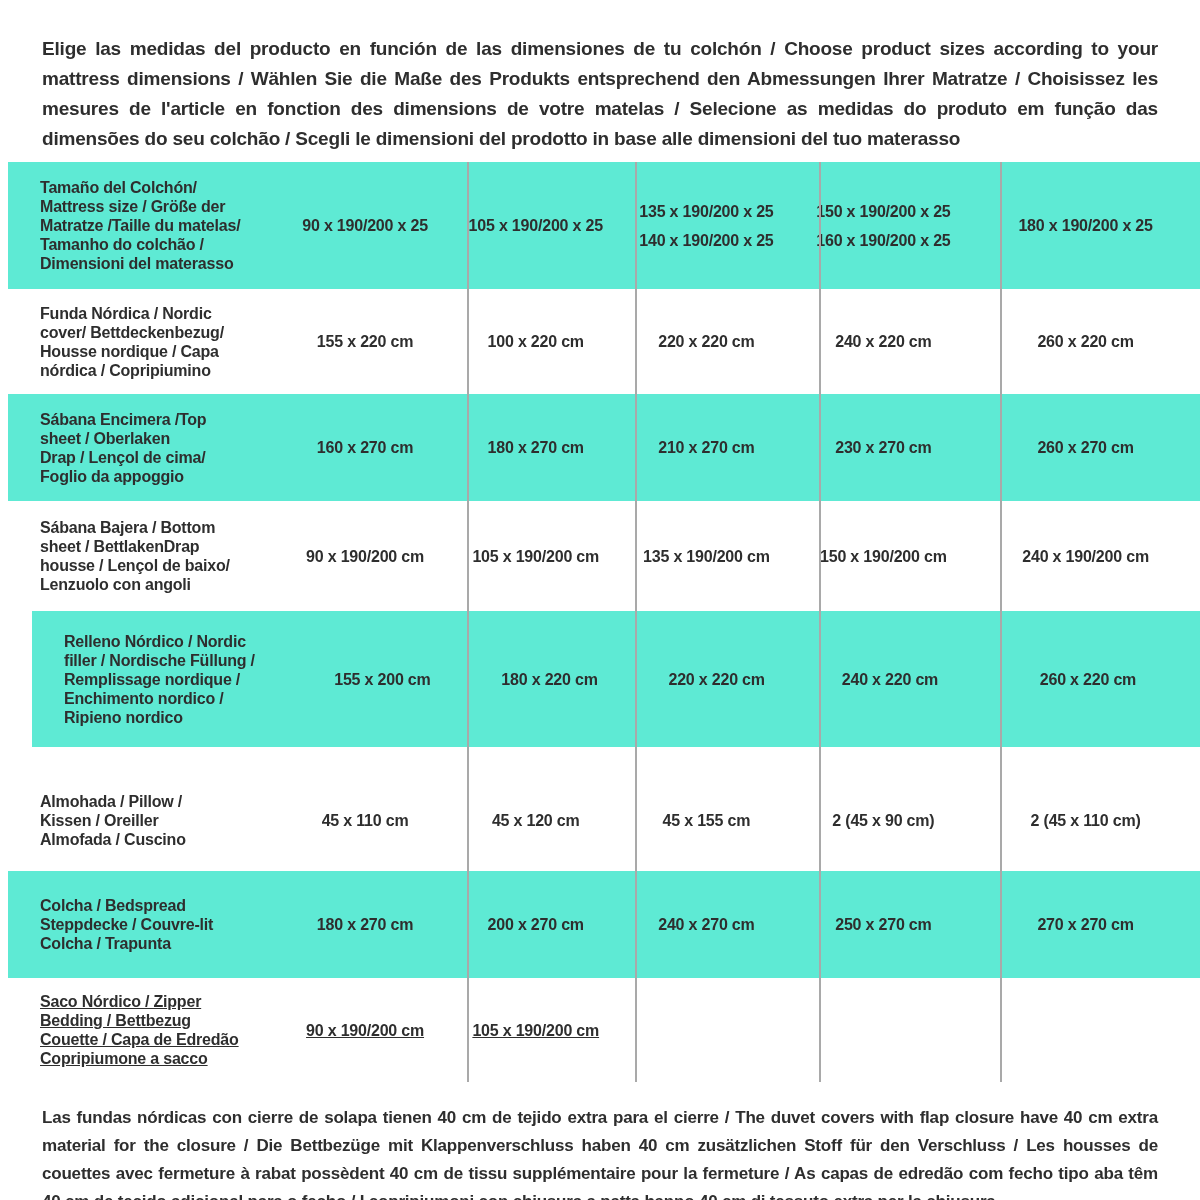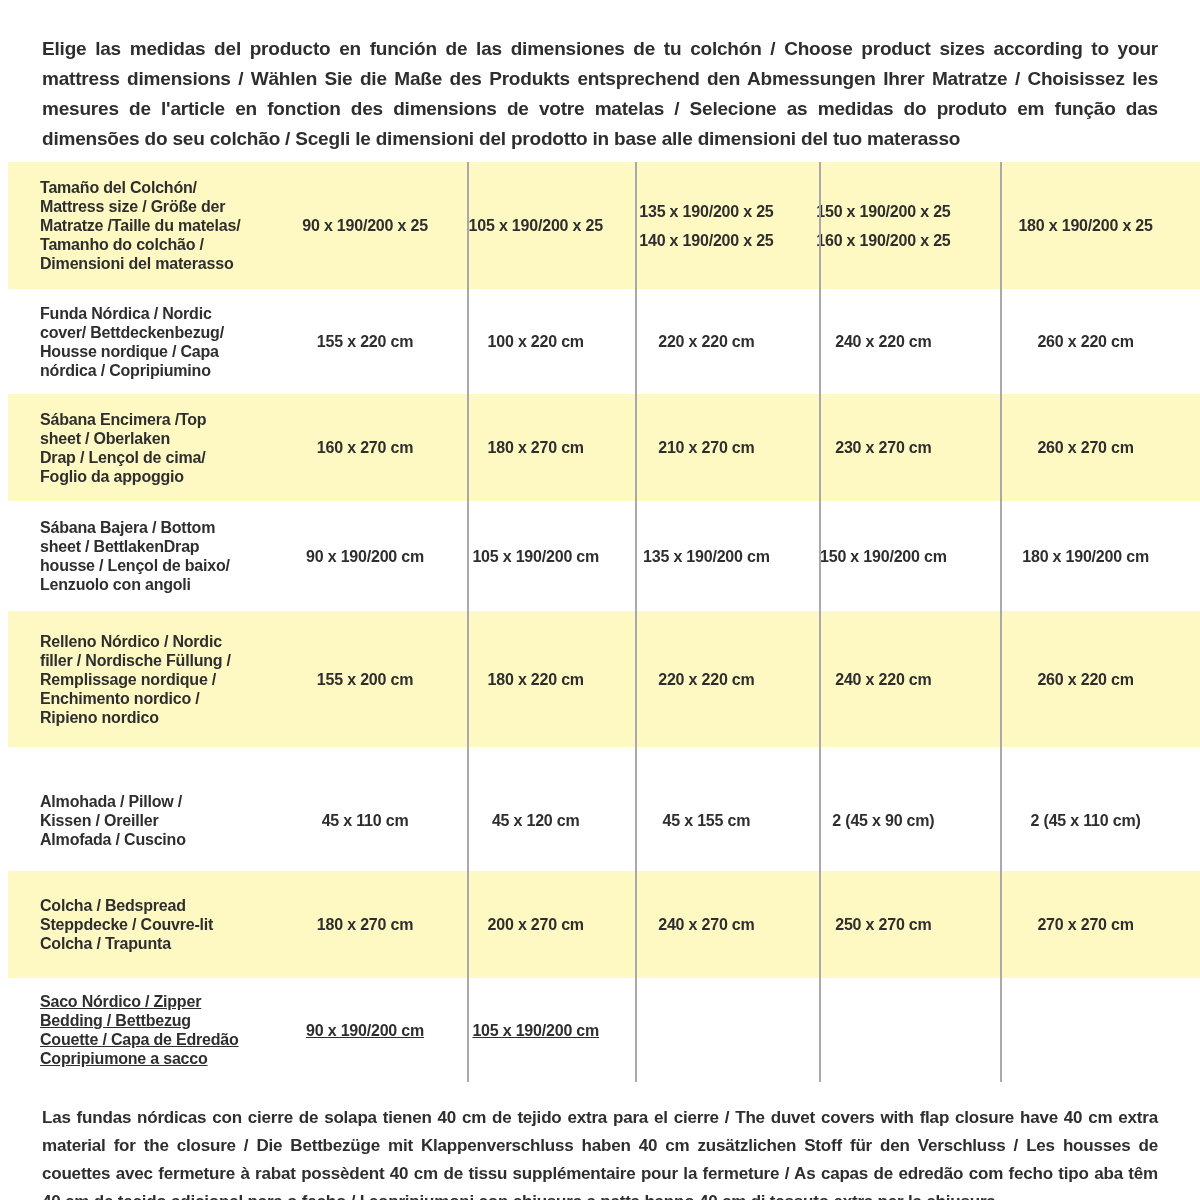--- a/index.html
+++ b/index.html
@@ -17,26 +17,26 @@
     line-height: 30px;
     text-align: justify;
     letter-spacing: -0.2px;
   }
   .size-table {
     position: relative;
     margin-left: 8px;
     width: 1192px;
   }
   .row { display: flex; align-items: center; }
-  .row.shade { background: #fef9c3; }
+  .row.shade { background: #5eead4; }
   .row-1 { min-height: 127px; }
   .row-2 { min-height: 105px; }
   .row-3 { min-height: 107px; }
   .row-4 { min-height: 110px; }
-  .row-5 { min-height: 136px; }
+  .row-5 { min-height: 136px; margin-left: 24px; }
   .row-6 { min-height: 102px; margin-top: 22px; }
   .row-7 { min-height: 107px; justify-content: space-between; }
   .row-8 { min-height: 104px; text-decoration: underline; }
   .cell {
     white-space: pre-line;
     font-size: 16px;
     letter-spacing: -0.2px;
   }
   .label {
     width: 275px;
@@ -123,21 +123,21 @@
 
     <div class="row row-4">
       <div class="cell label">Sábana Bajera / Bottom
 sheet / BettlakenDrap
 housse / Lençol de baixo/
 Lenzuolo con angoli</div>
       <div class="cell val v1">90 x 190/200 cm</div>
       <div class="cell val v2">105 x 190/200 cm</div>
       <div class="cell val v3">135 x 190/200 cm</div>
       <div class="cell val v4">150 x 190/200 cm</div>
-      <div class="cell val v5">180 x 190/200 cm</div>
+      <div class="cell val v5">240 x 190/200 cm</div>
     </div>
 
     <div class="row row-5 shade">
       <div class="cell label">Relleno Nórdico / Nordic
 filler / Nordische Füllung /
 Remplissage nordique /
 Enchimento nordico /
 Ripieno nordico</div>
       <div class="cell val v1">155 x 200 cm</div>
       <div class="cell val v2">180 x 220 cm</div>

